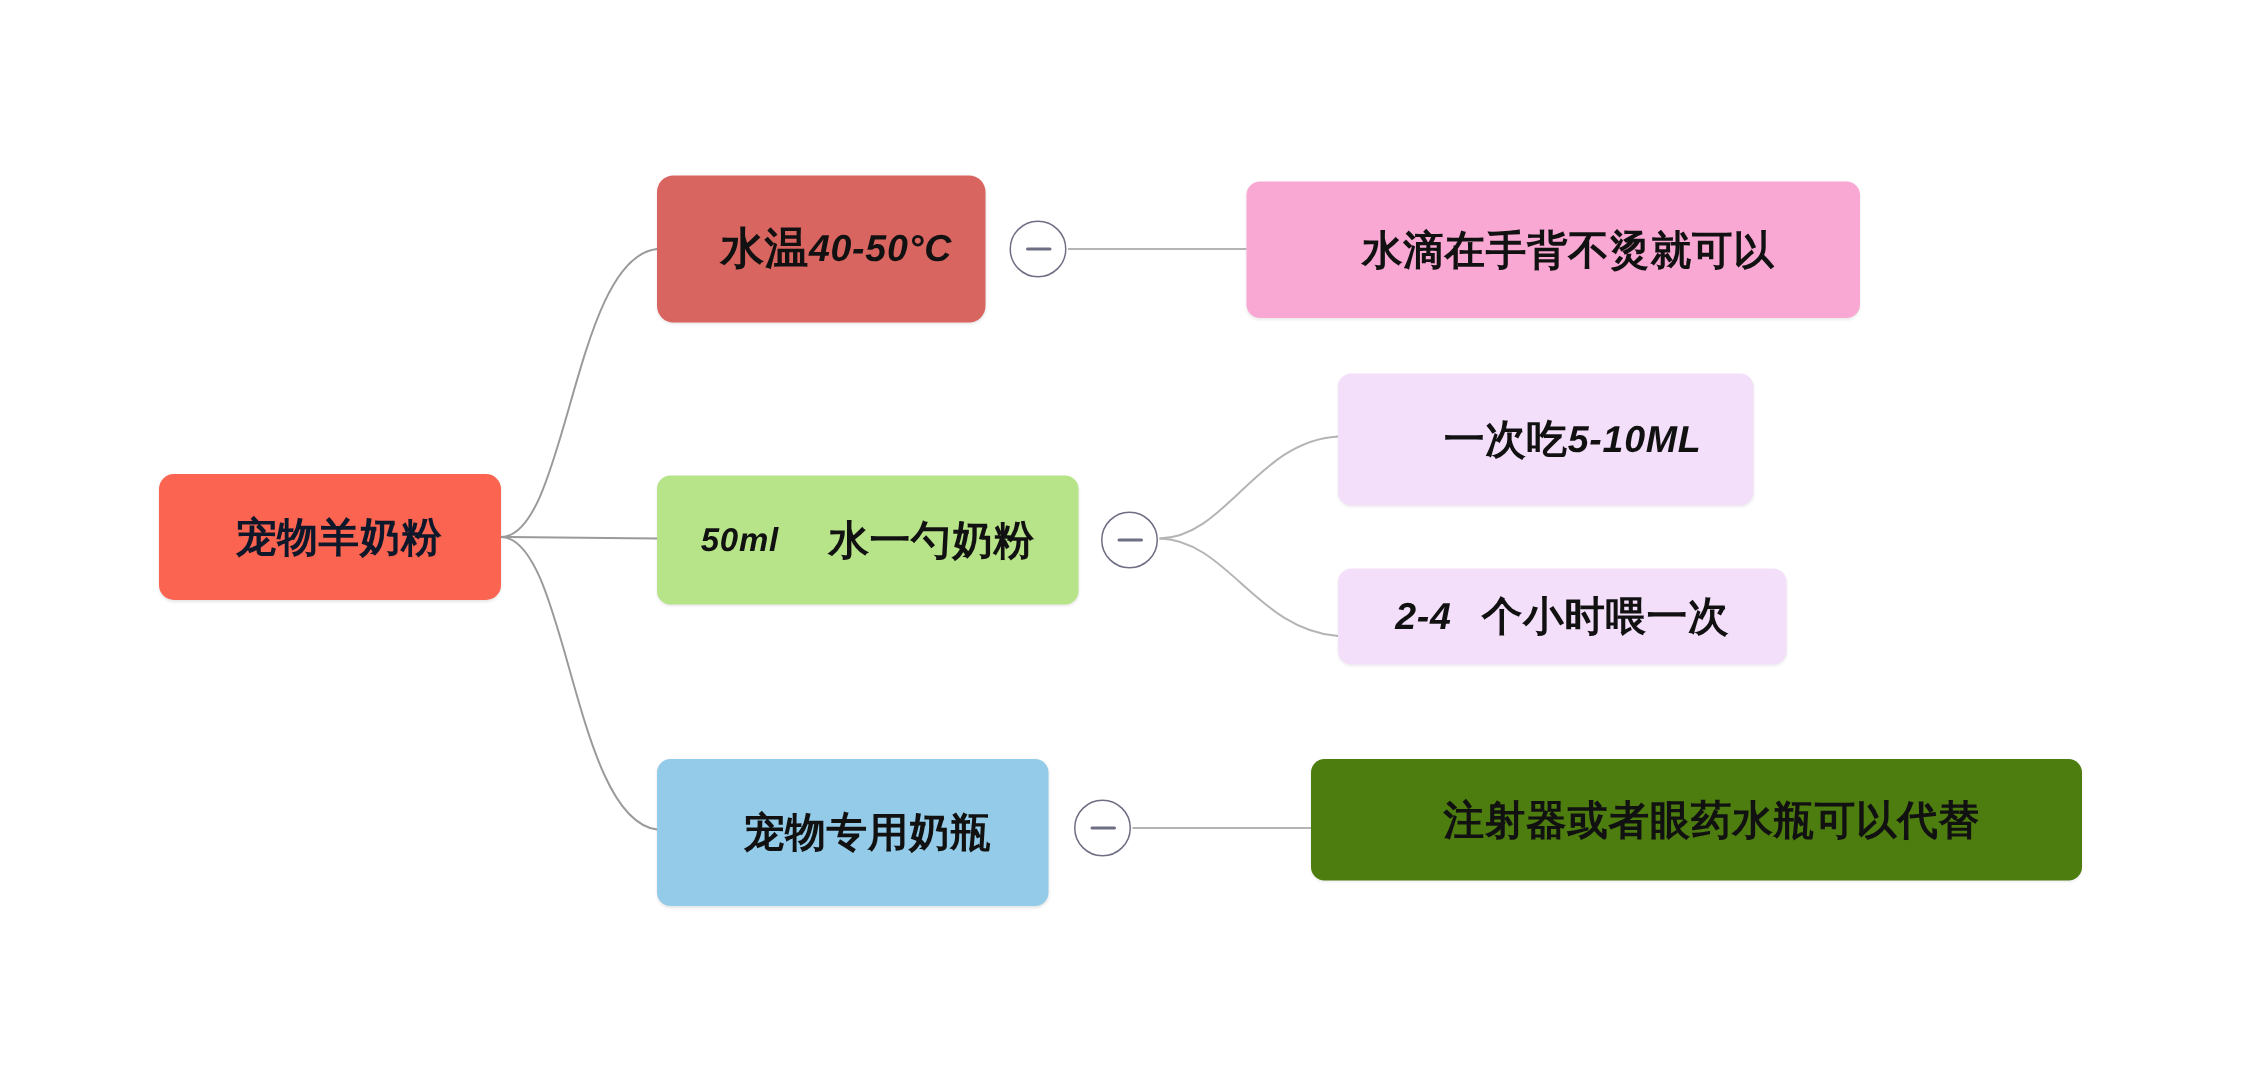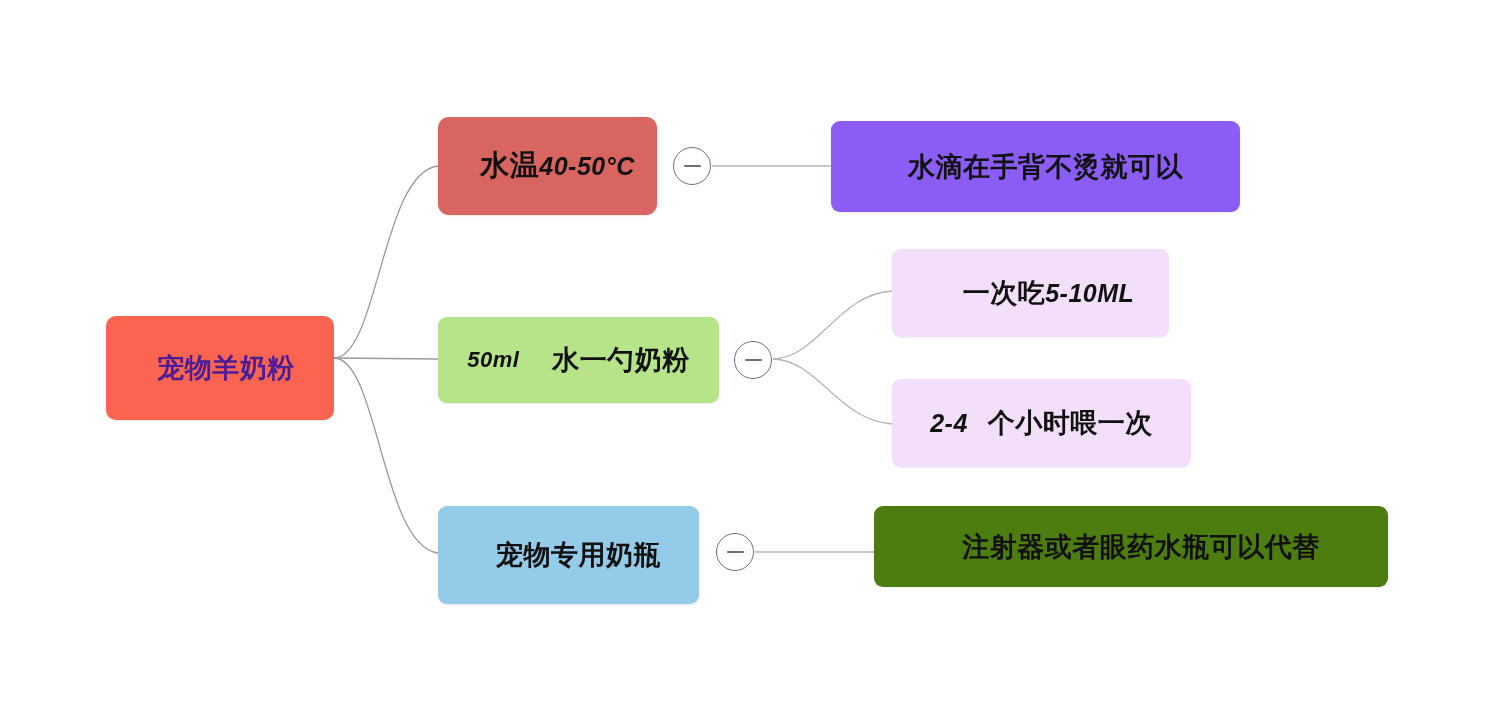--- a/index.html
+++ b/index.html
@@ -45,23 +45,23 @@
   .node .txt-sub {
     font-weight: bold;
     font-style: italic;
   }
 
   
   #node-root {
     left: 106px;
     top: 316px;
     width: 228px;
-    height: 104px;
+    height: 84px;
     background: #fb6450;
-    color: #4c1d95;
+    color: #0f172a;
     font-size: 27px;
     font-weight: bold;
     border-radius: 10px;
     box-shadow: 0 1px 2px rgba(0,0,0,0.10);
     padding-left: 12px;
   }
 
   
   #node-b1 {
     left: 438px;
@@ -94,41 +94,41 @@
     border-radius: 9px;
     box-shadow: 0 1px 2px rgba(0,0,0,0.10);
   }
 
   
   #node-l1 {
     left: 831px;
     top: 121px;
     width: 409px;
     height: 91px;
-    background: #8b5cf6;
+    background: #f9a8d4;
     color: #111111;
     border-radius: 9px;
     box-shadow: 0 1px 2px rgba(0,0,0,0.08);
   }
   #node-l2 {
     left: 892px;
     top: 249px;
     width: 277px;
     height: 88px;
     background: #f4dffb;
     color: #111111;
     border-radius: 9px;
     box-shadow: 0 1px 2px rgba(0,0,0,0.08);
     padding-left: 16px;
   }
   #node-l3 {
     left: 892px;
     top: 379px;
     width: 299px;
-    height: 88px;
+    height: 64px;
     background: #f4dffb;
     color: #111111;
     border-radius: 9px;
     box-shadow: 0 1px 2px rgba(0,0,0,0.08);
   }
   #node-l4 {
     left: 874px;
     top: 506px;
     width: 514px;
     height: 81px;

